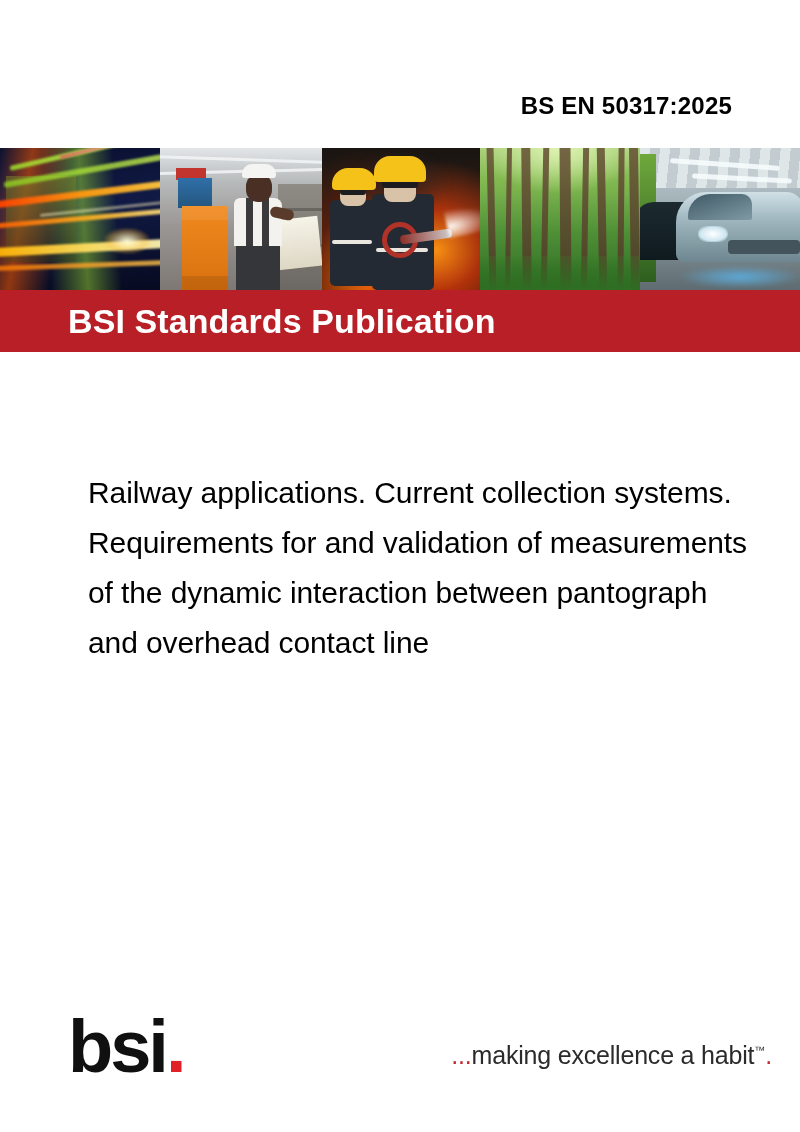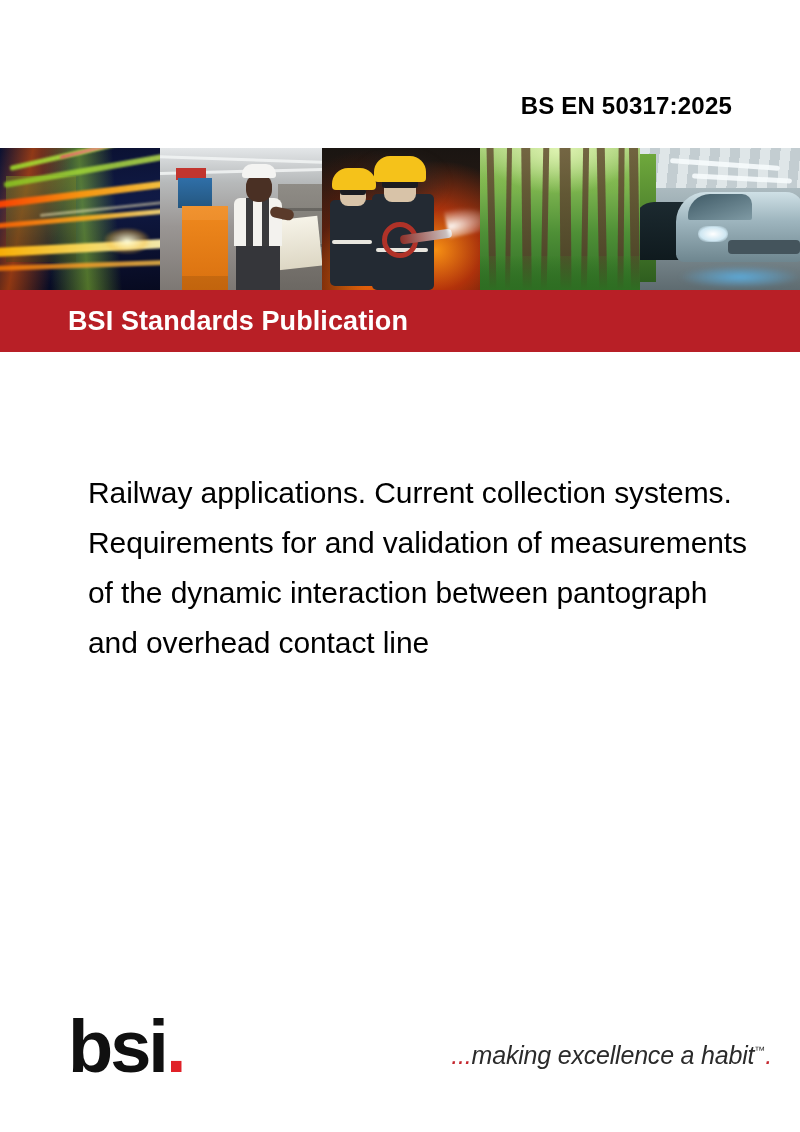--- a/index.html
+++ b/index.html
@@ -217,21 +217,21 @@
     width: 800px;
     height: 62px;
     background: #b81f26;
   }
   .banner-text {
     position: absolute;
     left: 68px;
     top: 50%;
     transform: translateY(-50%);
     color: #ffffff;
-    font-size: 27px;
+    font-size: 34px;
     font-weight: 600;
     letter-spacing: 0.1px;
     white-space: nowrap;
   }
 
   
   .title-block {
     position: absolute;
     top: 468px;
     left: 88px;
@@ -262,21 +262,20 @@
 
   .tagline {
     position: absolute;
     right: 28px;
     bottom: 62px;
     font-size: 25px;
     font-weight: 400;
     color: #2b2b2b;
     white-space: nowrap;
     letter-spacing: -0.2px;
-    font-style: italic;
   }
   .tagline .lead { color: #c4262e; }
   .tagline .tm {
     font-size: 11px;
     vertical-align: 10px;
     letter-spacing: 0;
   }
   .tagline .endstop { color: #c4262e; }
 </style>
 </head>

